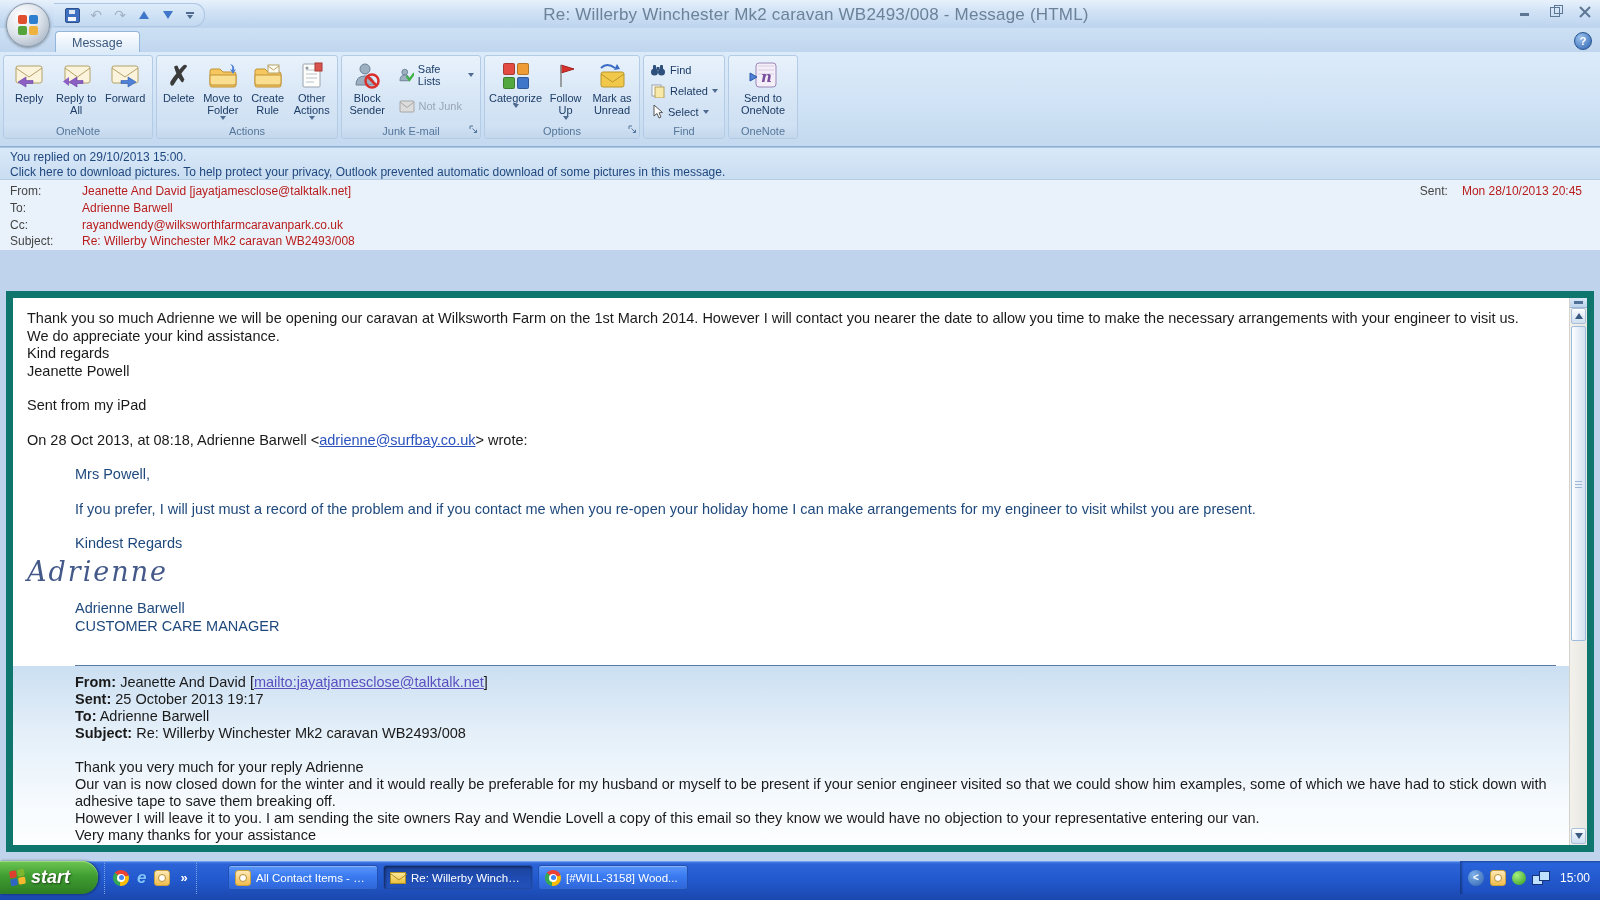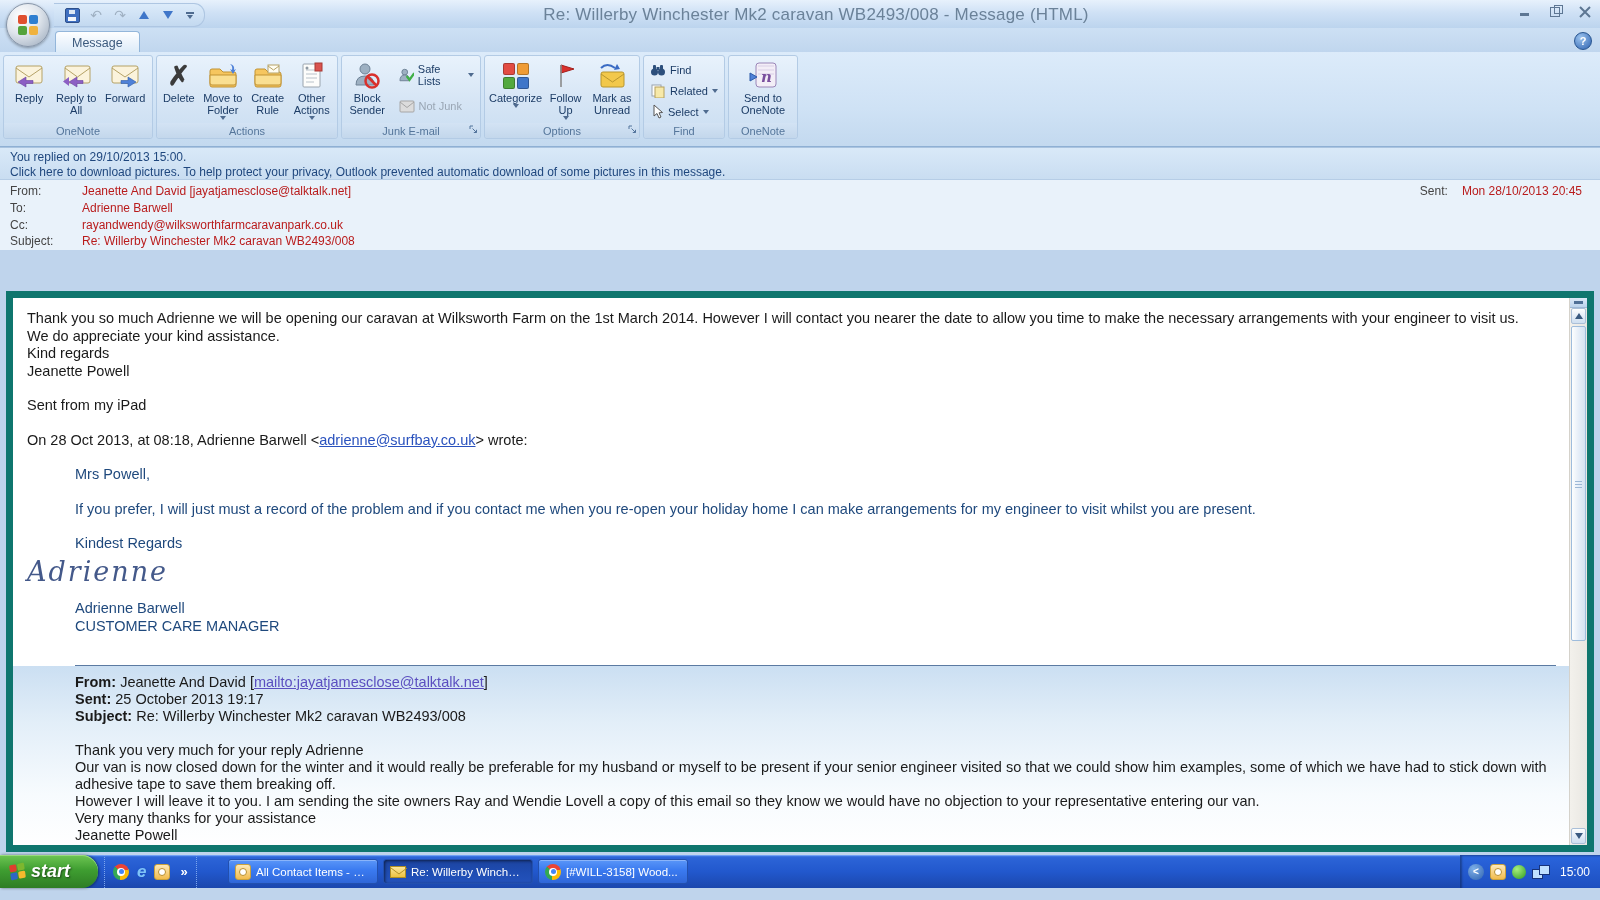--- a/index.html
+++ b/index.html
@@ -102,21 +102,21 @@
   .sb-btn{position:absolute;left:1px;width:15px;height:16px;border-radius:2px;
     background:linear-gradient(#fdfefe,#dfeaf6 60%,#cfdff1);border:1px solid #aabfd8;box-sizing:border-box;
     display:flex;align-items:center;justify-content:center;}
   .sb-up{top:10px;} .sb-down{bottom:1px;}
   .tri-up{width:0;height:0;border-left:4px solid transparent;border-right:4px solid transparent;border-bottom:6px solid #3a5a80;}
   .tri-down{width:0;height:0;border-left:4px solid transparent;border-right:4px solid transparent;border-top:6px solid #3a5a80;}
   .sb-thumb{position:absolute;left:1px;top:28px;width:15px;height:315px;border-radius:2px;
     background:linear-gradient(90deg,#fdfefe,#e6eef8 50%,#d3e2f2);border:1px solid #9ebcdc;box-sizing:border-box;}
   .sb-thumb i{position:absolute;left:3px;top:50%;width:7px;height:1px;background:#9db8d6;box-shadow:0 3px 0 #9db8d6,0 -3px 0 #9db8d6;}
   
-  .taskbar{position:absolute;left:0;bottom:12px;width:1600px;height:33px;
+  .taskbar{position:absolute;left:0;bottom:0;width:1600px;height:39px;
     background:linear-gradient(#4f87e8 0%,#2c64d7 8%,#2258cd 50%,#1b47ad 100%);box-shadow:inset 0 1px 0 #6ea0f5;}
   .startbtn{position:absolute;left:0;top:0;height:33px;width:98px;border-radius:0 16px 16px 0;
     background:linear-gradient(#6ec653,#3f9e31 45%,#2e7d24);box-shadow:inset 0 1px 0 #9adb7f,1px 0 3px rgba(0,0,0,.5);
     display:flex;align-items:center;gap:6px;padding-left:10px;box-sizing:border-box;}
   .startbtn span{color:#fff;font-weight:bold;font-style:italic;font-size:18px;text-shadow:1px 1px 2px rgba(0,0,0,.5);}
   .flag{display:grid;grid-template-columns:7px 7px;grid-template-rows:7px 7px;gap:1px;transform:rotate(-8deg) skewY(-4deg);}
   .flag b{border-radius:1.5px;}
   .quicklaunch{position:absolute;left:104px;top:0;height:33px;display:flex;align-items:center;gap:8px;padding:0 8px;
     border-left:1px dotted #7da6ee;border-right:1px dotted #7da6ee;}
   .ql-overflow{color:#fff;font-size:13px;font-weight:bold;margin-left:2px;}
@@ -488,20 +488,24 @@
     <div class="quoted">
       <div>
         <span class="bold">From:</span>
         <span>Jeanette And David [</span><span class="mlink">mailto:jayatjamesclose@talktalk.net</span><span>]</span>
       </div>
       <div>
         <span class="bold">Sent:</span>
         <span>25 October 2013 19:17</span>
       </div>
       <div>
+        <span class="bold">To:</span>
+        <span>Adrienne Barwell</span>
+      </div>
+      <div>
         <span class="bold">Subject:</span>
         <span>Re: Willerby Winchester Mk2 caravan WB2493/008</span>
       </div>
       <div class="blank"></div>
       <div>Thank you very much for your reply Adrienne</div>
       <div>Our van is now closed down for the winter and it would really be preferable for my husband or myself to be present if your senior engineer visited so that we could show him examples, some of which we have had to stick down with adhesive tape to save them breaking off.</div>
       <div>However I will leave it to you.  I am sending the site owners Ray and Wendie Lovell a copy of this email so they know we would have no objection to your representative entering our van.</div>
       <div>Very many thanks for your assistance</div>
       <div>Jeanette Powell</div>
     </div>

